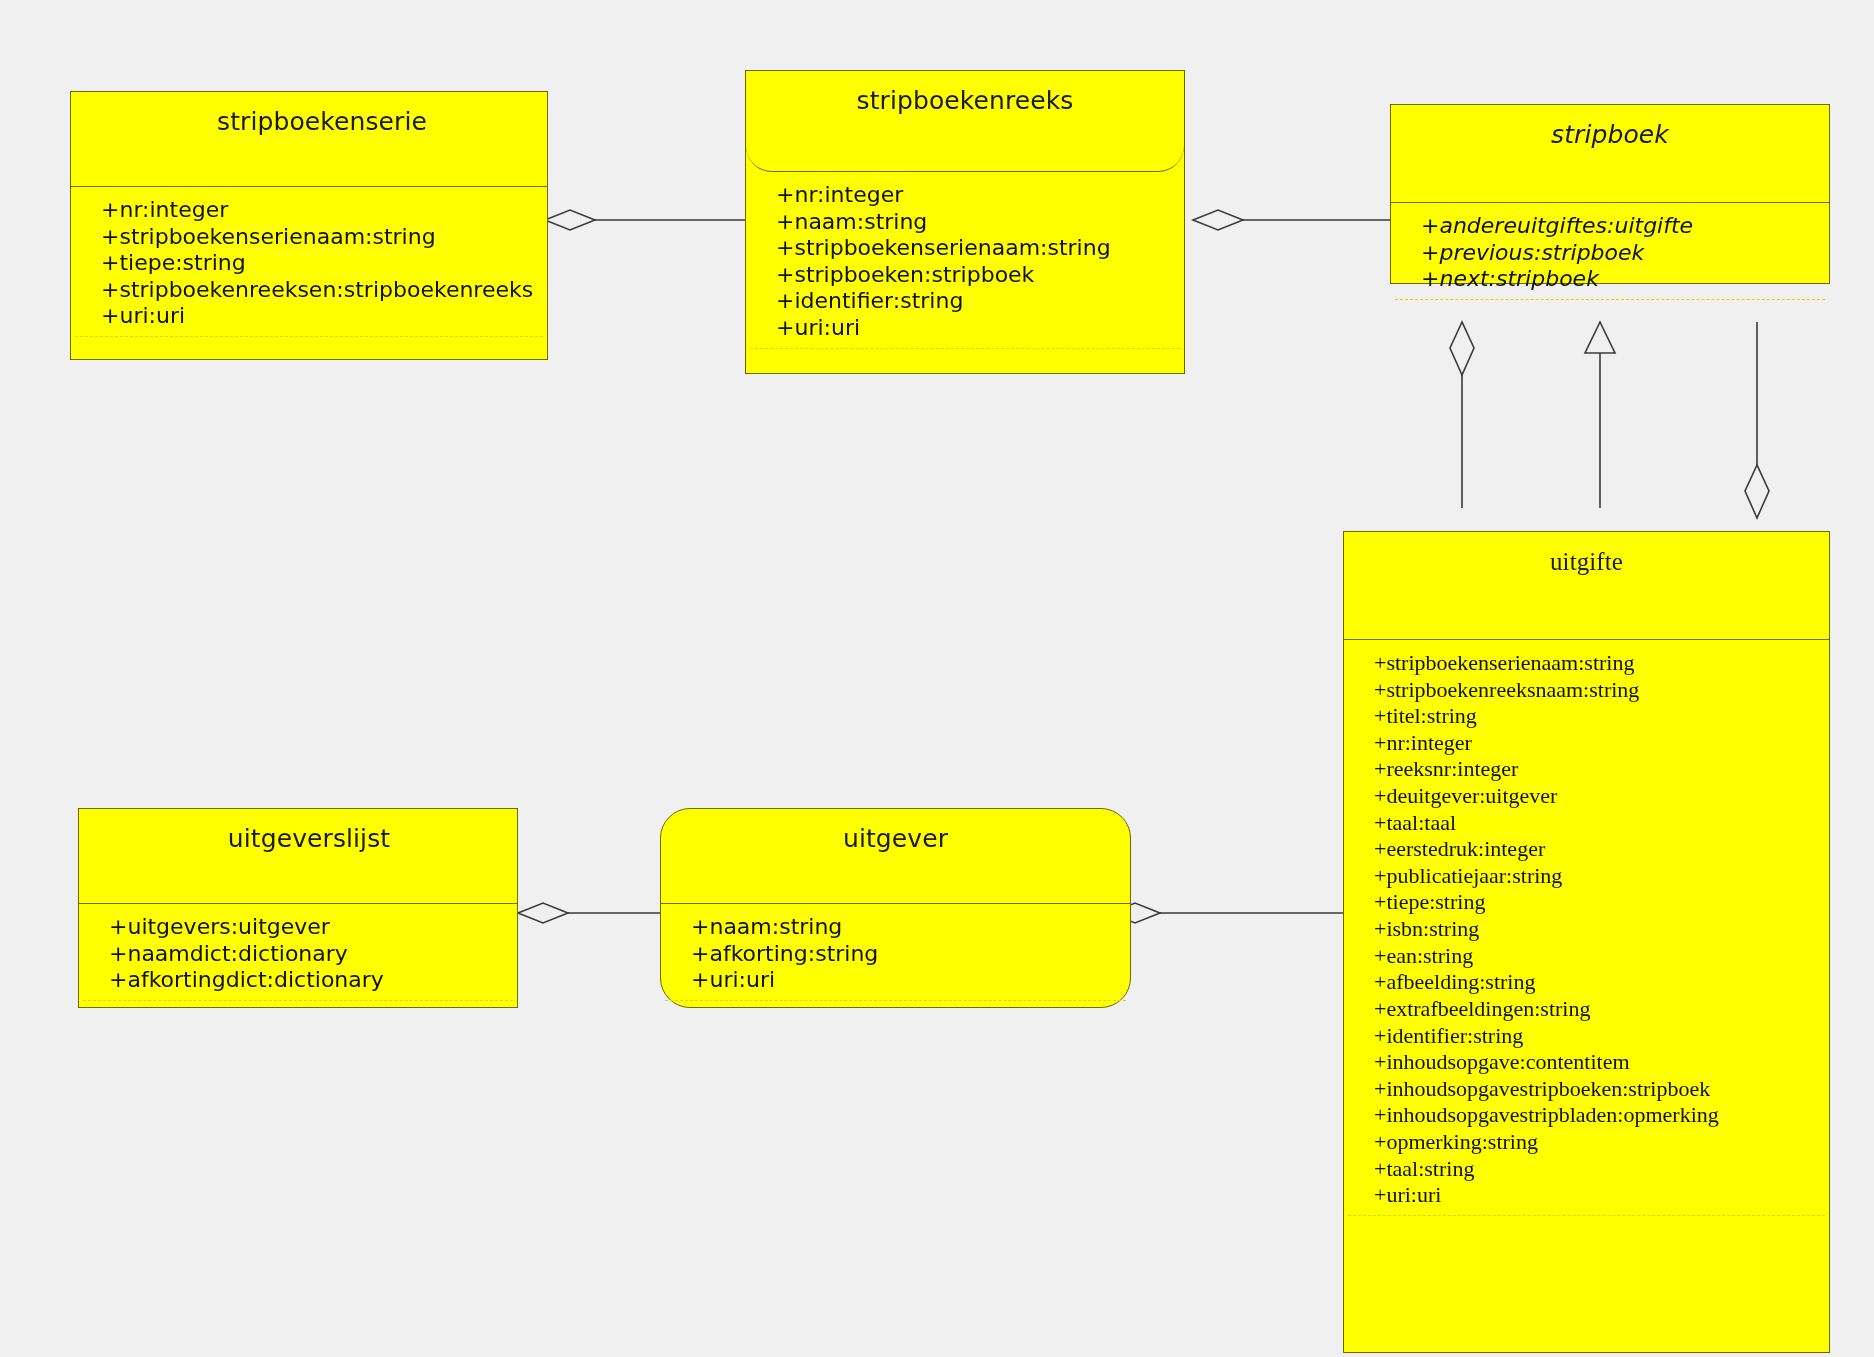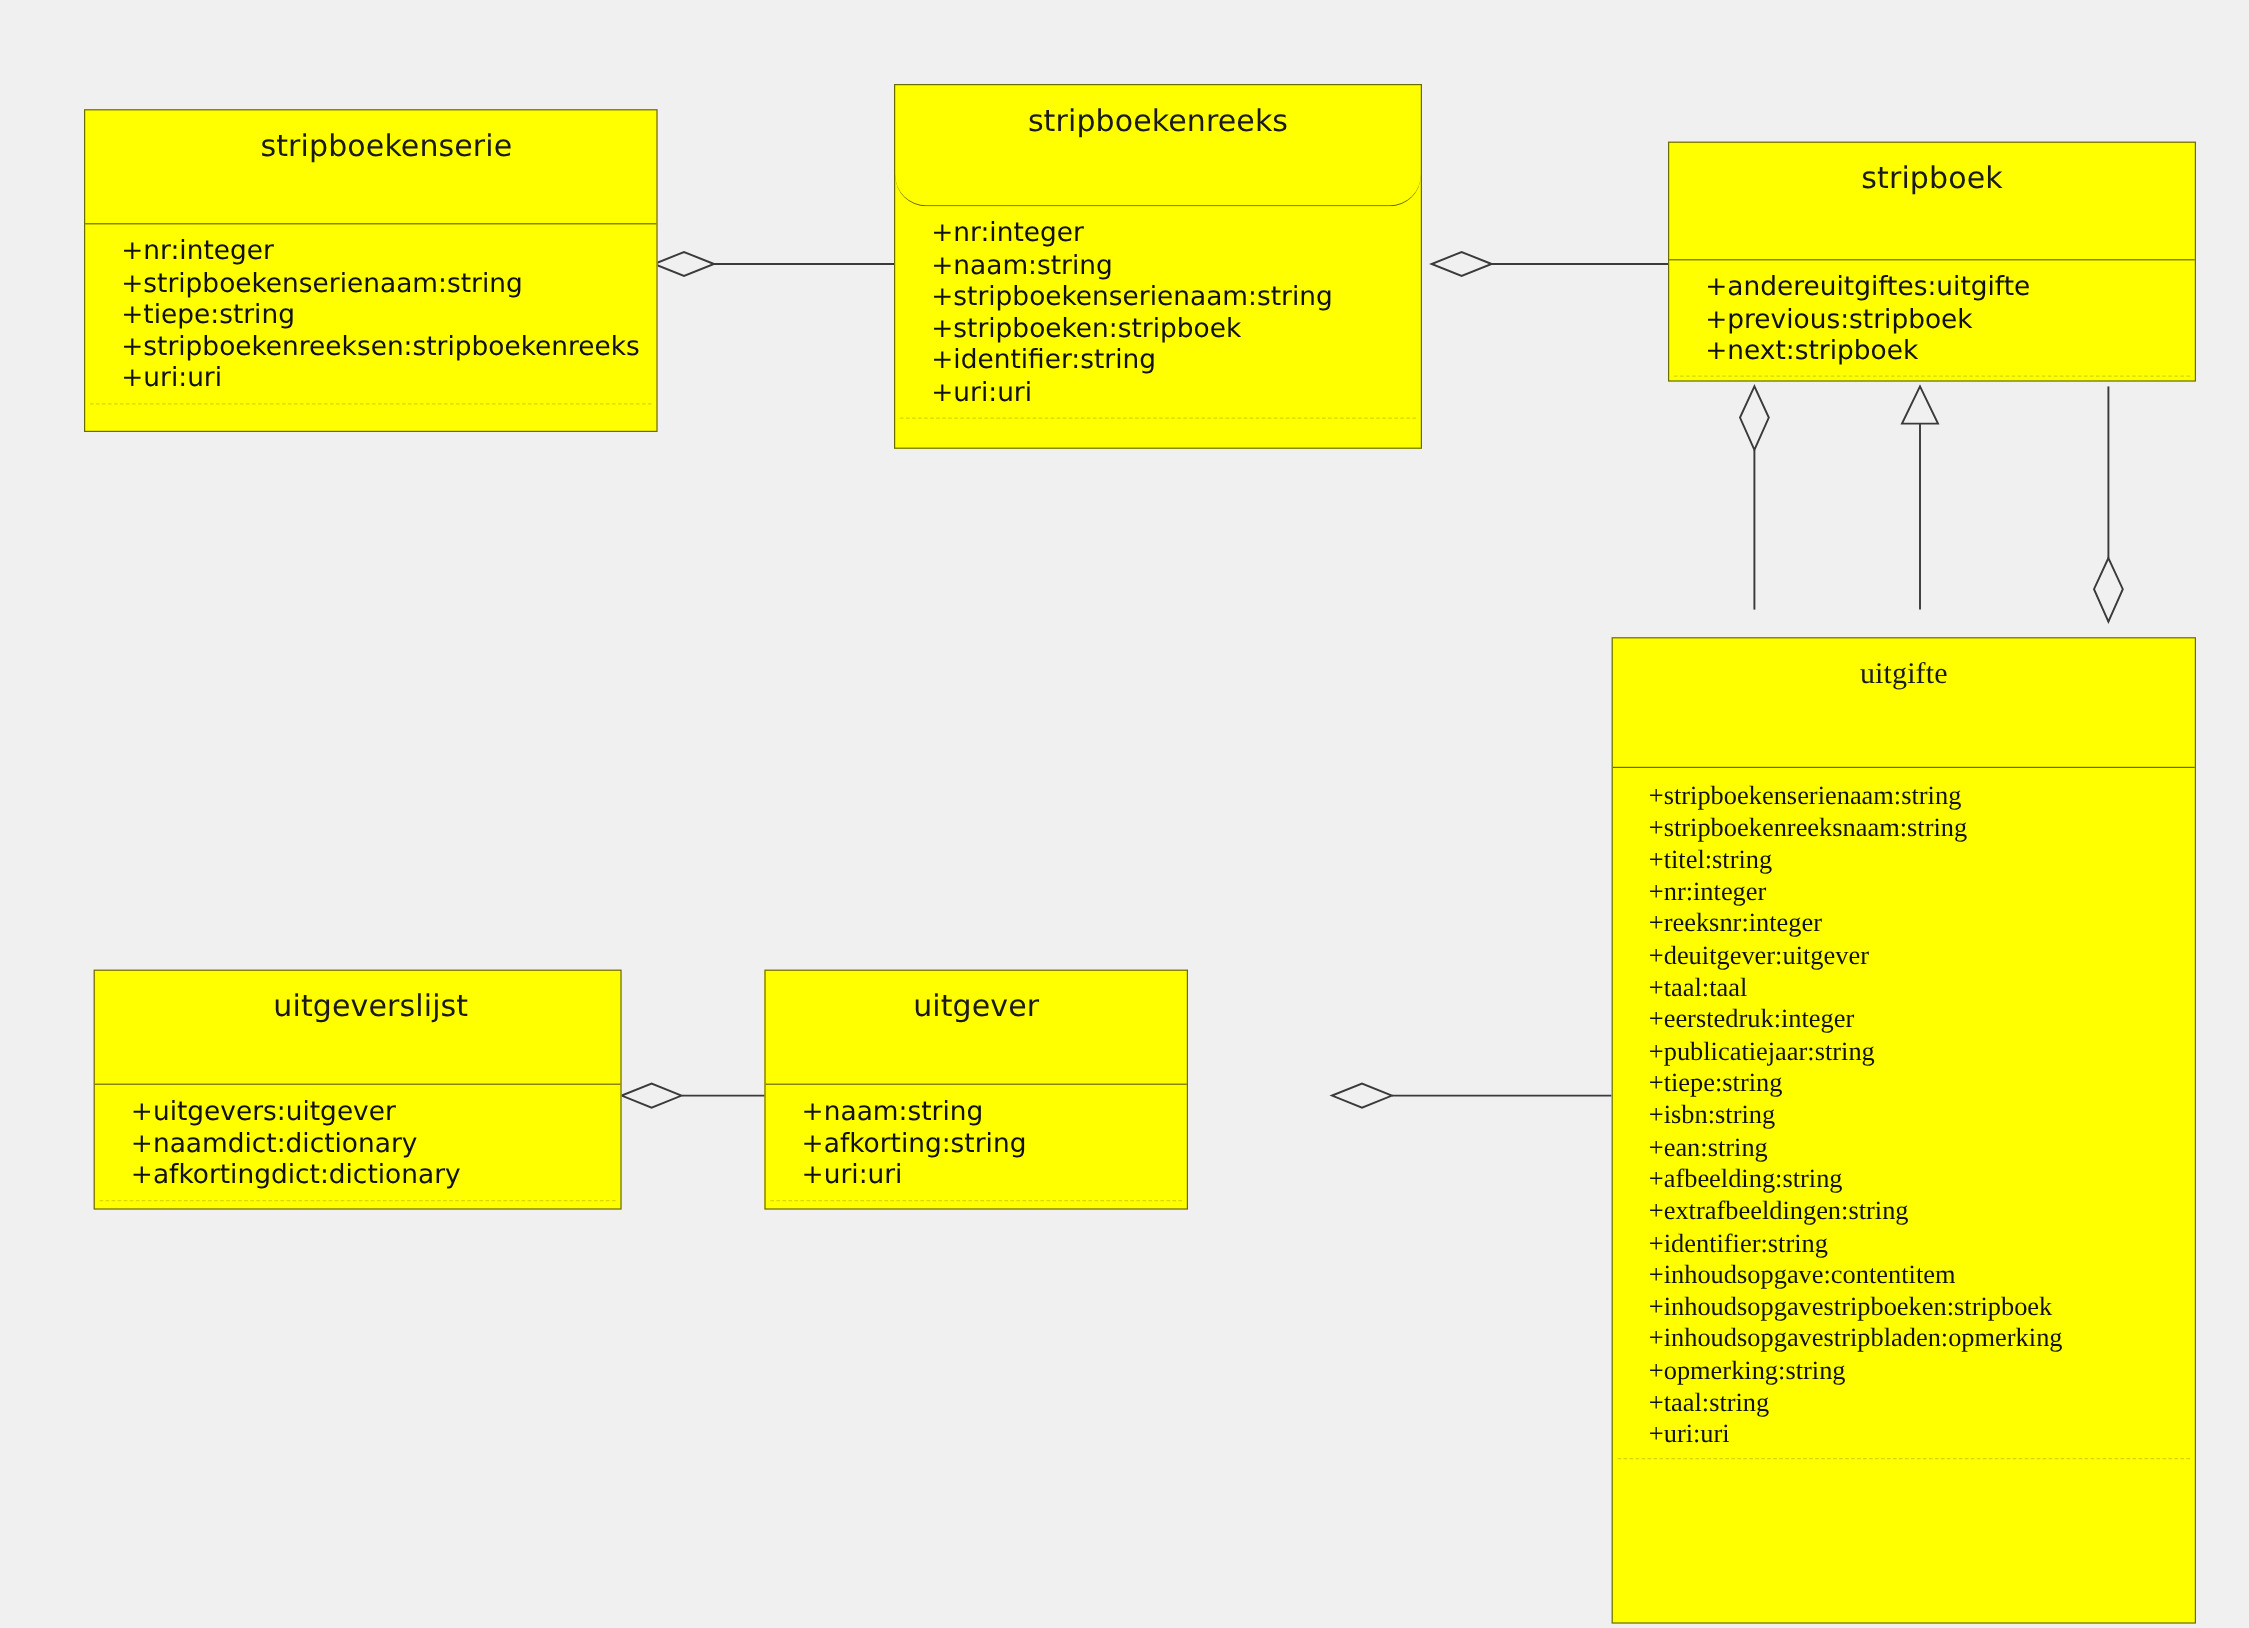--- a/index.html
+++ b/index.html
@@ -95,21 +95,21 @@
       <div class="attr">+nr:integer</div>
       <div class="attr">+naam:string</div>
       <div class="attr">+stripboekenserienaam:string</div>
       <div class="attr">+stripboeken:stripboek</div>
       <div class="attr">+identifier:string</div>
       <div class="attr">+uri:uri</div>
     </div>
     <div class="uml-ops"></div>
   </div>
 
-  <div class="uml-class" style="left:1390px;top:118px;width:440px;height:200px;">
+  <div class="uml-class" style="left:1390px;top:104px;width:440px;height:180px;font-style:italic;">
     <div class="uml-title" style="height:65px;">stripboek</div>
     <div class="uml-attrs">
       <div class="attr">+andereuitgiftes:uitgifte</div>
       <div class="attr">+previous:stripboek</div>
       <div class="attr">+next:stripboek</div>
     </div>
     <div class="uml-ops"></div>
   </div>
 
   <div class="uml-class" style="left:1343px;top:531px;width:487px;height:822px;font-family:Liberation Serif, serif;">
@@ -143,21 +143,21 @@
   <div class="uml-class" style="left:78px;top:808px;width:440px;height:200px;">
     <div class="uml-title" style="height:62px;padding-left:28px;">uitgeverslijst</div>
     <div class="uml-attrs">
       <div class="attr">+uitgevers:uitgever</div>
       <div class="attr">+naamdict:dictionary</div>
       <div class="attr">+afkortingdict:dictionary</div>
     </div>
     <div class="uml-ops"></div>
   </div>
 
-  <div class="uml-class" style="left:637px;top:808px;width:353px;height:200px;">
+  <div class="uml-class" style="left:660px;top:808px;width:471px;height:200px;border-radius:30px;">
     <div class="uml-title" style="height:62px;">uitgever</div>
     <div class="uml-attrs">
       <div class="attr">+naam:string</div>
       <div class="attr">+afkorting:string</div>
       <div class="attr">+uri:uri</div>
     </div>
     <div class="uml-ops"></div>
   </div>
 
 </div>

